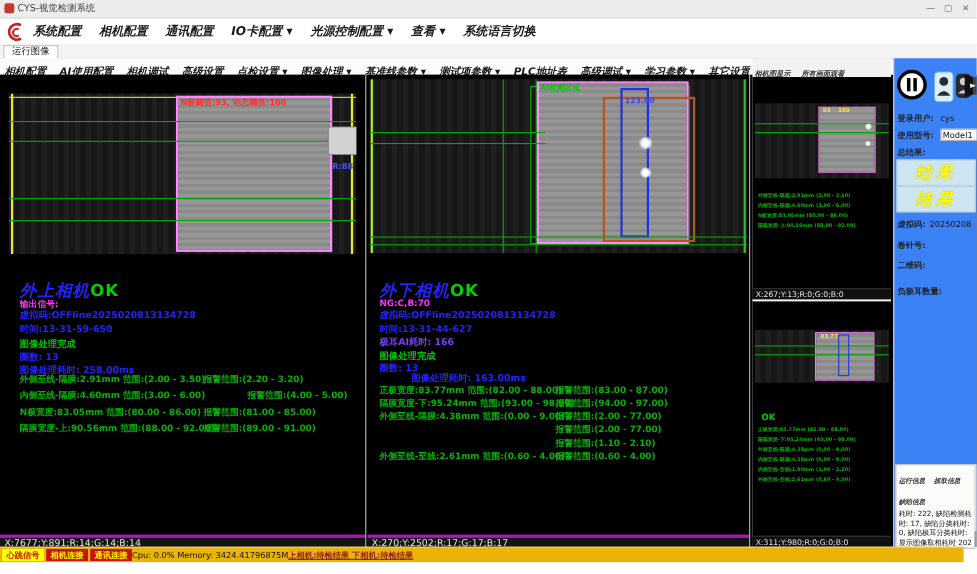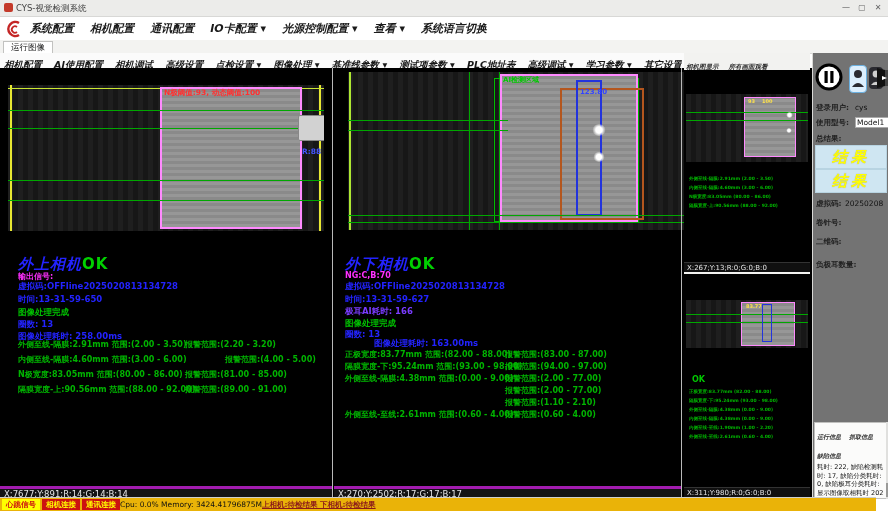--- a/index.html
+++ b/index.html
@@ -45,21 +45,21 @@
   .flare{background:radial-gradient(circle,#ffffff 0%,#ffffff 35%,rgba(255,255,255,0) 72%);border-radius:50%;}
   
   #thumbcol{left:684px;top:53px;width:126px;height:444px;background:#f2f2f0;}
   .thumb-tab{display:inline-block;font-size:6.5px;font-weight:bold;font-style:italic;color:#333;margin-right:5px;line-height:12px;}
   .thumb{left:0;width:126px;background:#000;}
   .minitext{font-size:4.5px;color:#00b400;white-space:nowrap;line-height:9px;font-weight:bold;}
   .thumb-coord{left:0;bottom:0;width:100%;height:10px;background:#101010;border-top:1px solid #333;
     color:#e6e6e6;font-size:7px;line-height:10px;padding-left:3px;box-sizing:border-box;}
   .mini-yellow{font-size:5px;color:#ffe24a;font-weight:bold;}
   
-  #sidebar{left:812px;top:53px;width:76px;height:444px;background:#737373;border-left:1px solid #d9d9d7;}
+  #sidebar{left:812px;top:53px;width:76px;height:444px;background:#3b82f6;border-left:1px solid #d9d9d7;}
   .sb-label{font-size:7.5px;font-weight:bold;color:#222;}
   .sb-value{font-size:7.5px;color:#111;}
   .result-box{left:2px;width:70px;height:22px;background:#cfe6f2;border:1px solid #b8d4e2;
     color:#ffff00;font-size:15px;font-weight:bold;font-style:italic;text-align:center;line-height:22px;
     letter-spacing:4px;text-shadow:0 0 1px #999;}
   .sbtn{border-radius:4px;}
   #log-box{left:1px;top:369px;width:71px;height:75px;background:#fbfbfa;border:1px solid #c0c0be;overflow:hidden;}
   .log-tab{display:inline-block;font-size:6px;font-weight:bold;font-style:italic;color:#333;margin-right:3px;}
   #log-text{font-size:6.5px;line-height:8.5px;color:#111;padding:1px 2px;word-break:break-all;}
   #log-scroll{left:73px;top:369px;width:3px;height:77px;background:#e0e0de;}
@@ -152,21 +152,21 @@
       <span class="abs meas" style="left:18px;top:301px;">N极宽度:83.05mm 范围:(80.00 - 86.00)</span>
       <span class="abs meas" style="left:185px;top:301px;">报警范围:(81.00 - 85.00)</span>
       <span class="abs meas" style="left:18px;top:316px;">隔膜宽度-上:90.56mm 范围:(88.00 - 92.00)</span>
       <span class="abs meas" style="left:185px;top:316px;">报警范围:(89.00 - 91.00)</span>
       <div class="abs coordbar">X:7677;Y:891;R:14;G:14;B:14</div>
     </div>
 
     <div class="abs divider" style="left:332px;"></div>
 
     <div class="abs panel" style="left:334px;width:347px;">
-      <div class="abs cam-img" style="left:2px;top:4px;width:343px;height:158px;margin-left:12px;">
+      <div class="abs cam-img" style="left:2px;top:4px;width:343px;height:158px;">
         <div class="abs ylinev" style="left:1px;top:0;height:158px;background:#aee832;"></div>
         <div class="abs vline" style="left:121px;top:0;height:158px;"></div>
         <div class="abs vline" style="left:151px;top:0;height:158px;"></div>
         <div class="abs" style="left:146px;top:6px;width:143px;height:142px;border:1px solid #00bb00;"></div>
         <div class="abs pinkrect" style="left:152px;top:2px;width:134px;height:144px;"></div>
         <div class="abs" style="left:212px;top:16px;width:80px;height:128px;border:2px solid #b4561e;"></div>
         <div class="abs" style="left:228px;top:8px;width:22px;height:132px;border:2px solid #2233dd;"></div>
         <div class="abs hline" style="left:0;top:48px;width:160px;"></div>
         <div class="abs hline" style="left:0;top:58px;width:160px;"></div>
         <div class="abs hline" style="left:0;top:143px;width:343px;"></div>
@@ -175,21 +175,21 @@
         <div class="abs flare" style="left:245px;top:80px;width:12px;height:10px;"></div>
         <span class="abs" style="left:155px;top:3px;font-size:7px;font-weight:bold;color:#00c800;">AI检测区域</span>
         <span class="abs" style="left:232px;top:16px;font-size:7px;font-weight:bold;color:#3344ff;">123.80</span>
         <div class="abs ylinev" style="left:340px;top:0;height:158px;background:#3ab43a;"></div>
       </div>
       <div class="abs" style="left:11px;top:186px;">
         <span class="ovl-title">外下相机</span><span class="ovl-title ovl-ok">OK</span>
       </div>
       <span class="abs ovl-magenta" style="left:11px;top:203px;">NG:C,B:70</span>
       <span class="abs ovl-blue" style="left:11px;top:213px;">虚拟码:OFFline2025020813134728</span>
-      <span class="abs ovl-blue" style="left:11px;top:226px;">时间:13-31-59-627</span>
+      <span class="abs ovl-blue" style="left:11px;top:226px;">时间:13-31-44-627</span>
       <span class="abs ovl-purple" style="left:11px;top:238px;">极耳AI耗时: 166</span>
       <span class="abs ovl-green" style="left:11px;top:250px;">图像处理完成</span>
       <span class="abs ovl-blue" style="left:11px;top:261px;">圈数: 13</span>
       <span class="abs ovl-blue" style="left:40px;top:270px;">图像处理耗时: 163.00ms</span>
       <span class="abs meas" style="left:11px;top:281px;">正极宽度:83.77mm 范围:(82.00 - 88.00)</span>
       <span class="abs meas" style="left:171px;top:281px;">报警范围:(83.00 - 87.00)</span>
       <span class="abs meas" style="left:11px;top:293px;">隔膜宽度-下:95.24mm 范围:(93.00 - 98.00)</span>
       <span class="abs meas" style="left:171px;top:293px;">报警范围:(94.00 - 97.00)</span>
       <span class="abs meas" style="left:11px;top:305px;">外侧至线-隔膜:4.38mm 范围:(0.00 - 9.00)</span>
       <span class="abs meas" style="left:171px;top:305px;">报警范围:(2.00 - 77.00)</span>

